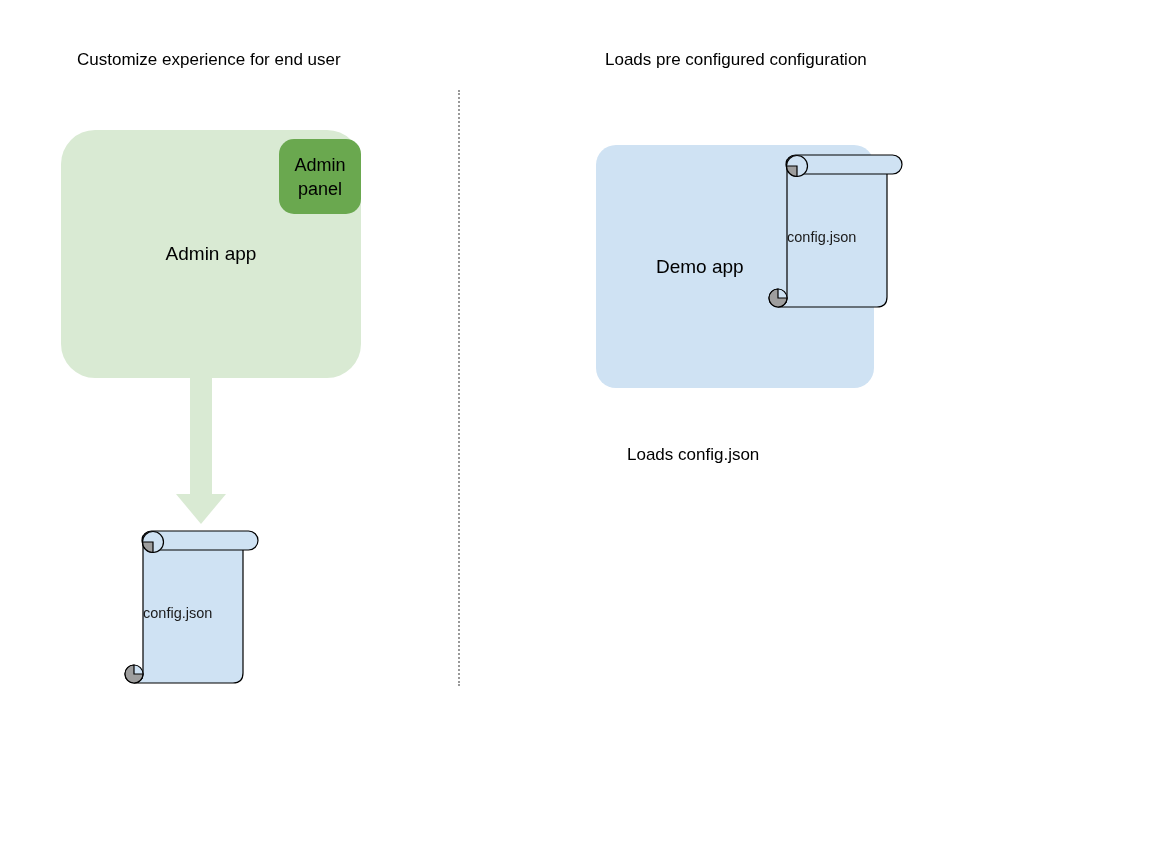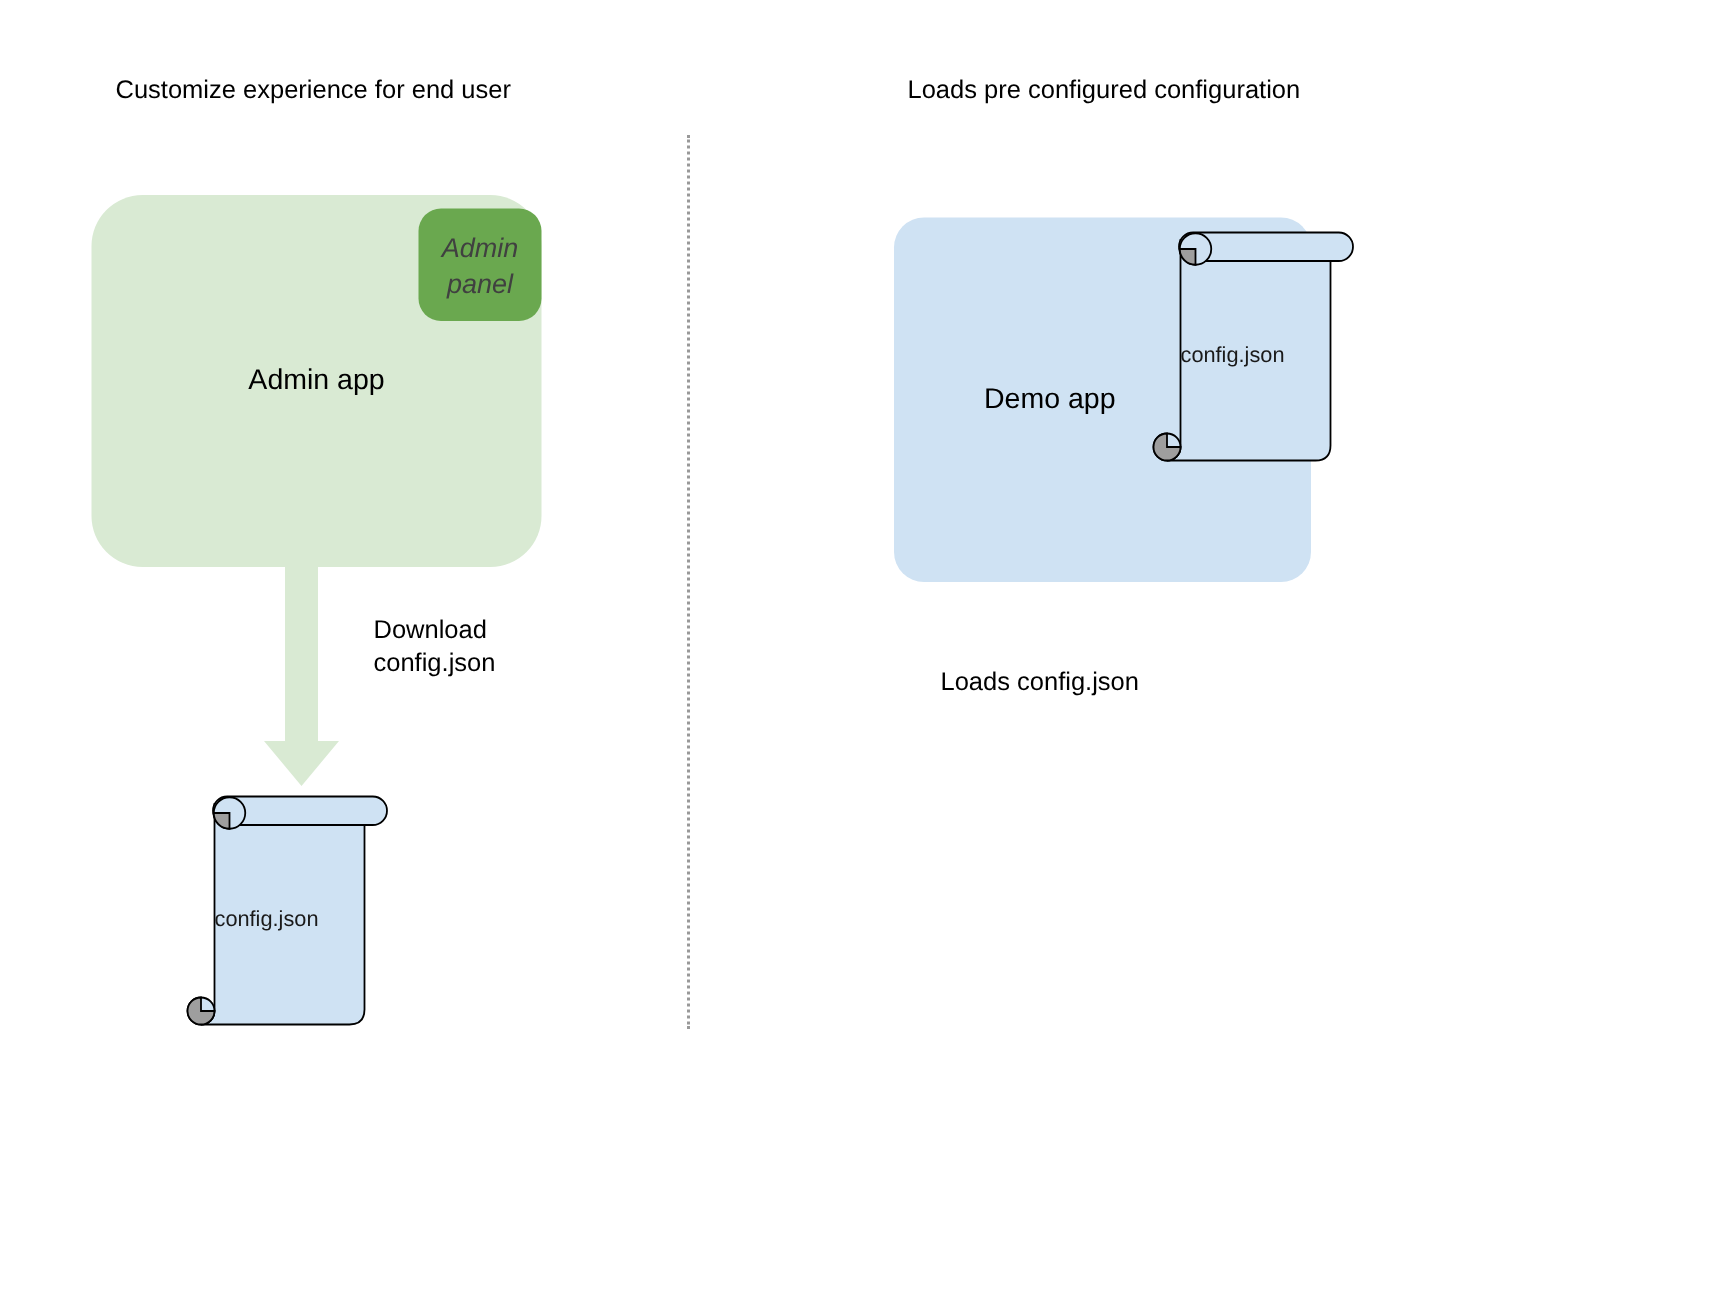--- a/index.html
+++ b/index.html
@@ -55,22 +55,21 @@
     background: var(--green, #6aa84f);
     border-radius: 15px;
     display: flex;
     align-items: center;
     justify-content: center;
     text-align: center;
   }
   .admin-panel .panel-label {
     font-size: 18px;
     line-height: 24px;
-    color: #404040;
-    font-style: italic;
+    color: #000000;
   }
 
   .down-arrow {
     position: absolute;
     left: 176px;
     top: 377px;
     width: 50px;
     height: 147px;
   }
   .download-label {
@@ -154,21 +153,20 @@
   <div class="admin-app">
     <div class="app-label">Admin app</div>
     <div class="admin-panel">
       <div class="panel-label">Admin panel</div>
     </div>
   </div>
 
   <svg class="down-arrow" viewBox="0 0 50 147" aria-hidden="true">
     <polygon class="arrow-fill" points="14,0 36,0 36,117 50,117 25,147 0,117 14,117"></polygon>
   </svg>
-  <div class="download-label">Download config.json</div>
 
   <svg class="scroll-svg left-scroll" viewBox="0 0 145 162" aria-hidden="true">
     <path class="shape-fill" d="M25,10 H125 V147 Q125,157 115,157 H16 A9,9 0 0,0 25,148 Z"></path>
     <circle class="shape-fill" cx="16" cy="148" r="9"></circle>
     <path class="curl-fill" d="M16,148 L16,139 A9,9 0 1,0 25,148 Z"></path>
     <rect class="shape-fill" x="24" y="5" width="116" height="19" rx="9.5"></rect>
     <circle class="shape-fill" cx="35" cy="16" r="10.5"></circle>
     <path class="curl-fill" d="M35,16 L24.5,16 A10.5,10.5 0 0,0 35,26.5 Z"></path>
   </svg>
   <div class="scroll-label left-scroll-label">config.json</div>

